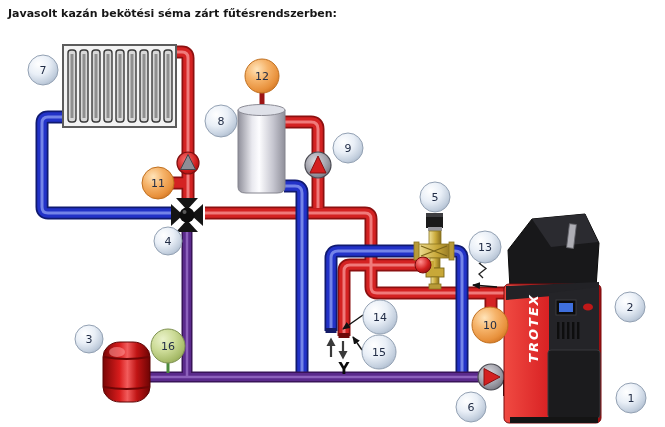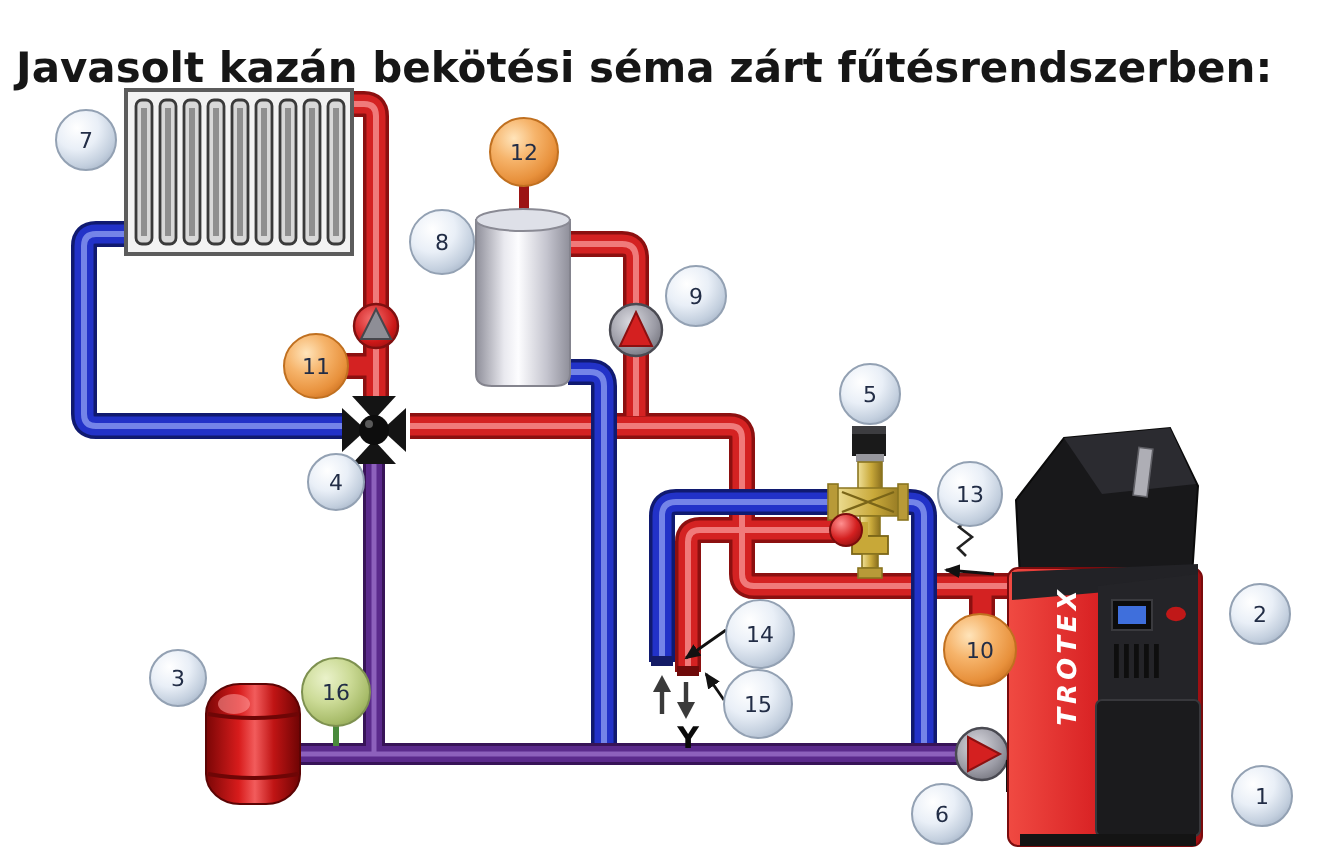--- a/index.html
+++ b/index.html
@@ -1,18 +1,18 @@
 <!DOCTYPE html>
 <html><head>
 <meta charset="utf-8">
 <style>
   html,body{margin:0;padding:0;background:#fff;}
   .screen{position:relative;width:665px;height:427px;background:#fff;overflow:hidden;
           font-family:"DejaVu Sans","Liberation Sans",sans-serif;}
-  .title{position:absolute;left:8px;top:22px;font-size:21px;font-weight:bold;color:#161616;
+  .title{position:absolute;left:8px;top:7px;font-size:11px;font-weight:bold;color:#161616;
          letter-spacing:0;white-space:nowrap;}
   svg{position:absolute;left:0;top:0;}
   
   .hotO{stroke:#8c1010;stroke-width:13;fill:none;stroke-linejoin:round;}
   .hotI{stroke:#d42222;stroke-width:9.5;fill:none;stroke-linejoin:round;}
   .hotH{stroke:#f48a8a;stroke-width:3;fill:none;opacity:.85;stroke-linejoin:round;}
   .coldO{stroke:#101a70;stroke-width:13;fill:none;stroke-linejoin:round;}
   .coldI{stroke:#2232c8;stroke-width:9.5;fill:none;stroke-linejoin:round;}
   .coldH{stroke:#8a98f0;stroke-width:3;fill:none;opacity:.8;stroke-linejoin:round;}
   .retO{stroke:#381458;stroke-width:11;fill:none;stroke-linejoin:round;}

